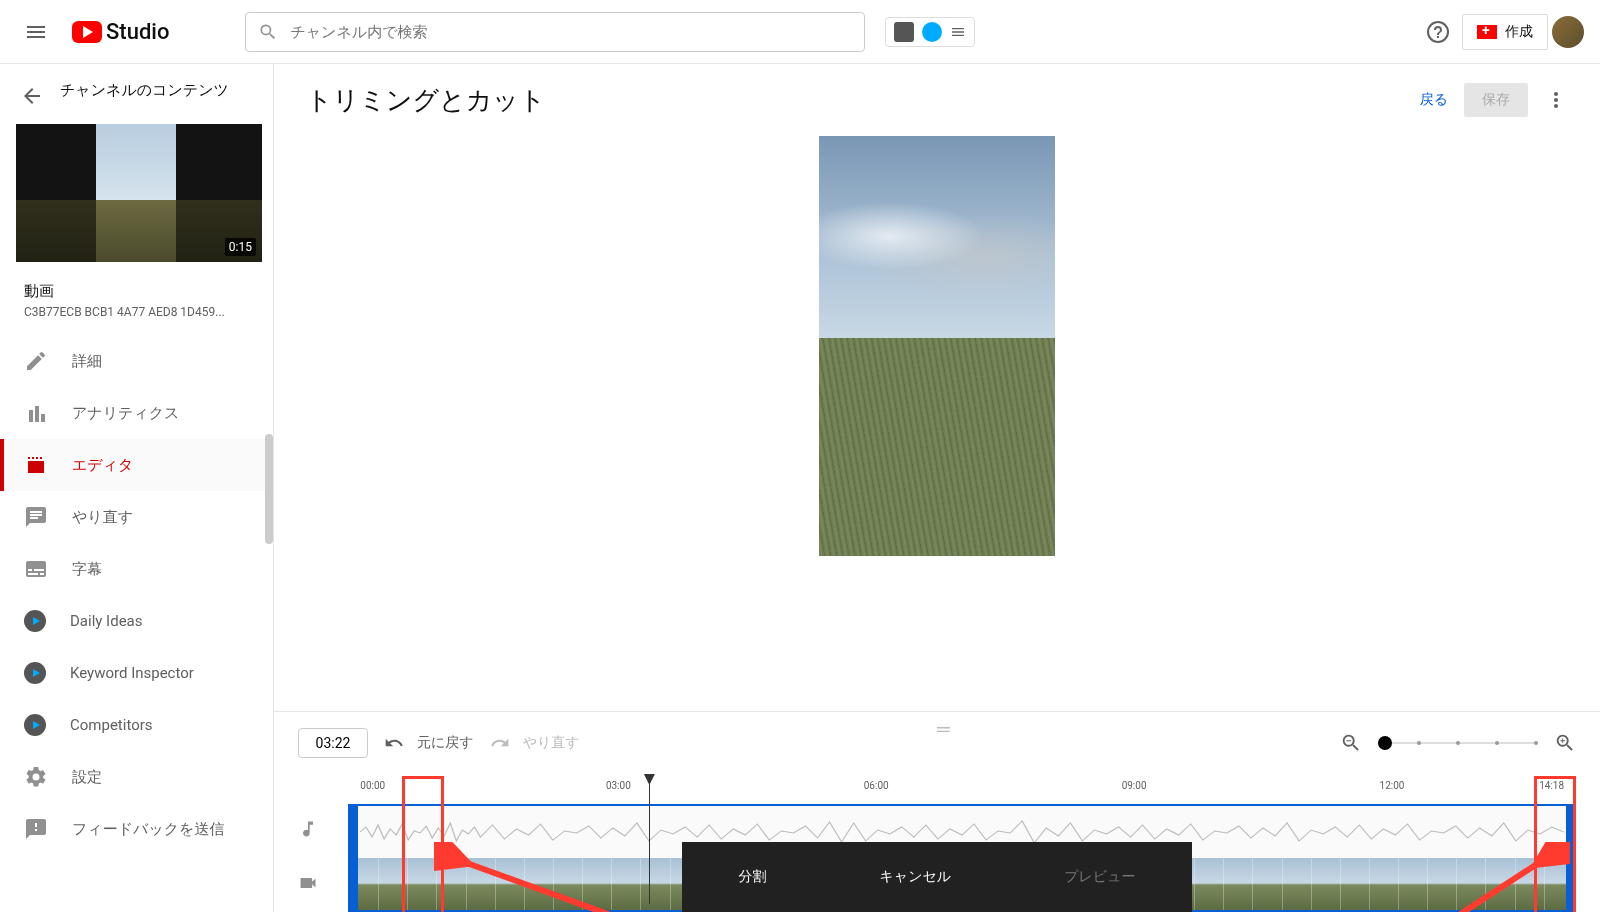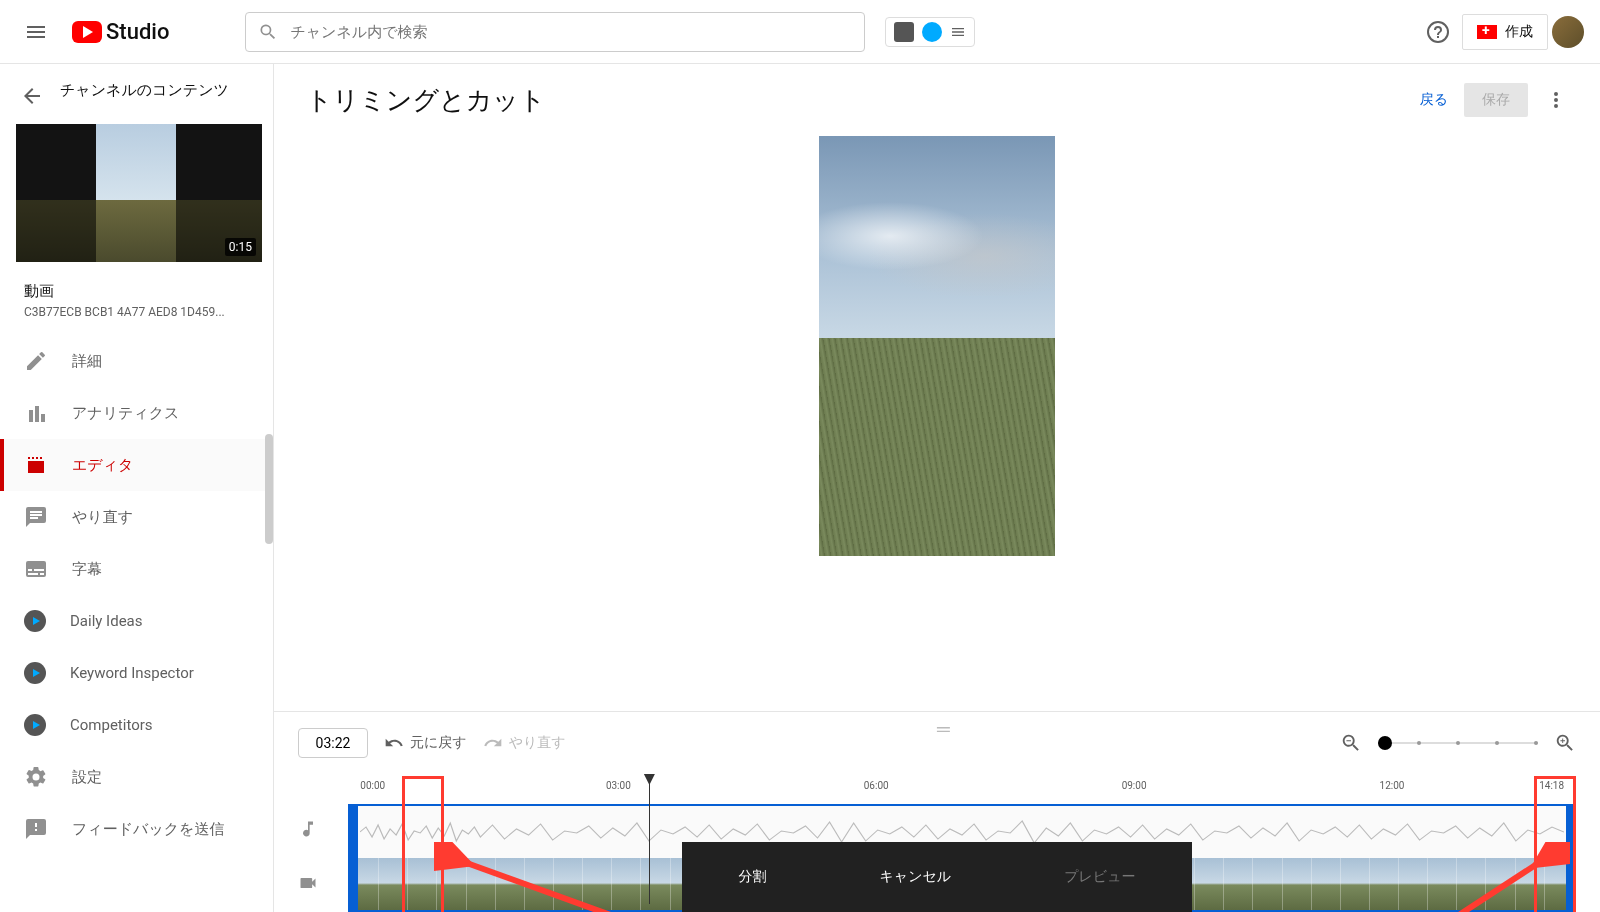--- a/index.html
+++ b/index.html
@@ -54,21 +54,21 @@
 
 .preview-area { flex: 1; background: #fff; display: flex; align-items: flex-start; justify-content: center; padding-top: 0; }
 .preview-video { width: 236px; height: 420px; background: linear-gradient(#7a97b5 0%, #aec4d8 30%, #c8d8e5 48%, #9db08b 50%, #7a8a5d 60%, #6b7a4e 100%); position: relative; overflow: hidden; }
 .preview-clouds { position: absolute; top: 60px; left: 0; width: 100%; height: 100px; background: radial-gradient(ellipse at 30% 40%, rgba(255,255,255,0.7) 0%, transparent 40%), radial-gradient(ellipse at 70% 60%, rgba(200,200,200,0.6) 0%, transparent 50%); }
 .preview-horizon { position: absolute; top: 48%; left: 0; width: 100%; height: 4px; background: #b5c5d0; }
 .preview-grass { position: absolute; bottom: 0; left: 0; width: 100%; height: 52%; background: repeating-linear-gradient(80deg, #6b7a4e 0px, #7a8a5d 3px, #5d6b42 6px); }
 
 .timeline-area { border-top: 1px solid #e5e5e5; padding: 12px 24px 0; position: relative; }
 .timeline-controls { display: flex; align-items: center; gap: 16px; height: 38px; }
 .time-input { border: 1px solid #ccc; border-radius: 4px; padding: 6px 8px; font-size: 14px; width: 70px; text-align: center; }
-.ctrl-btn { display: flex; align-items: center; gap: 6px; color: #606060; font-size: 14px; cursor: pointer; }
+.ctrl-btn { display: flex; align-items: center; gap: 13px; color: #606060; font-size: 14px; cursor: pointer; }
 .ctrl-btn.disabled { color: #bbb; }
 .drag-handle { position: absolute; left: 50%; top: 6px; color: #bbb; font-size: 18px; letter-spacing: -2px; }
 .zoom-controls { margin-left: auto; display: flex; align-items: center; gap: 16px; }
 .zoom-slider { width: 160px; height: 2px; background: #ddd; position: relative; }
 .zoom-slider-dots { position: absolute; width: 100%; display: flex; justify-content: space-between; top: -1px; }
 .zoom-slider-dots span { width: 4px; height: 4px; background: #999; border-radius: 50%; }
 .zoom-slider-knob { position: absolute; left: 0; top: -6px; width: 14px; height: 14px; background: #000; border-radius: 50%; }
 
 .timeline-track-area { display: flex; margin-top: 18px; }
 .track-icons { width: 50px; display: flex; flex-direction: column; justify-content: space-around; padding-right: 12px; height: 108px; margin-top: 24px; }

